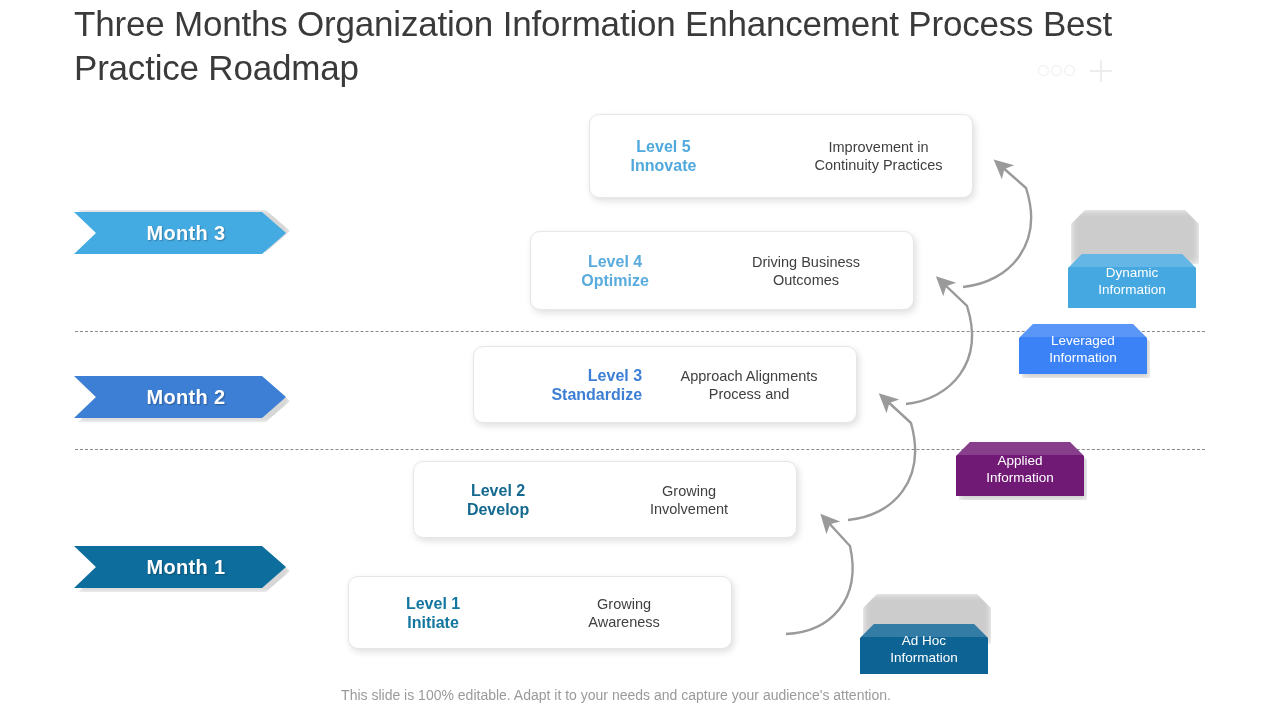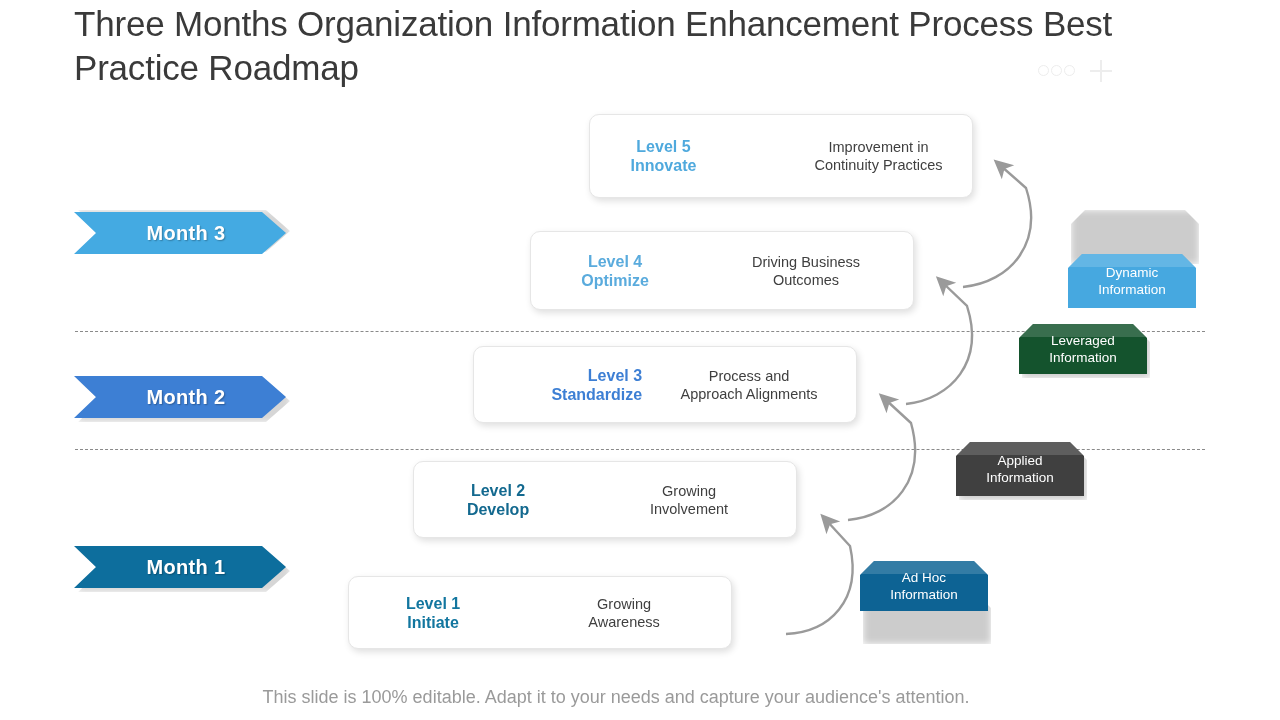--- a/index.html
+++ b/index.html
@@ -172,21 +172,21 @@
     pointer-events: none;
   }
 
   
   .footer {
     position: absolute;
     left: 0;
     top: 687px;
     width: 1232px;
     text-align: center;
-    font-size: 18px;
+    font-size: 14px;
     color: #9a9a9a;
     font-family: "Liberation Sans", sans-serif;
   }
 </style>
 </head>
 <body>
 
 <div class="slide">
 
   <div class="title">Three Months Organization Information Enhancement Process Best Practice Roadmap</div>
@@ -252,22 +252,22 @@
           <span class="ln">Driving Business</span>
           <span class="ln">Outcomes</span>
         </div>
       </div>
       <div class="card" style="left: 473px; top: 346px; width: 382px; height: 75px;">
         <div class="card-left" style="color: rgb(61, 127, 212); text-align: right;">
           <span class="ln">Level 3</span>
           <span class="ln">Standardize</span>
         </div>
         <div class="card-right">
+          <span class="ln">Approach Alignments</span>
           <span class="ln">Process and</span>
-          <span class="ln">Approach Alignments</span>
         </div>
       </div>
       <div class="card" style="left: 413px; top: 461px; width: 382px; height: 75px;">
         <div class="card-left" style="color: rgb(19, 105, 143);">
           <span class="ln">Level 2</span>
           <span class="ln">Develop</span>
         </div>
         <div class="card-right">
           <span class="ln">Growing</span>
           <span class="ln">Involvement</span>
@@ -288,37 +288,37 @@
   <div id="tags-layer">
       <div class="tag-shadow" style="left: 1071px; top: 210px; width: 128px; height: 54px;"></div>
       <div class="tag" style="left: 1068px; top: 206px; width: 128px; height: 54px; background: rgb(70, 168, 224); margin-top: 48px;">
         <span class="tag-cap"></span>
         <span>
           <span class="ln">Dynamic</span>
           <span class="ln">Information</span>
         </span>
       </div>
       <div class="tag-shadow" style="left: 1022px; top: 328px; width: 128px; height: 50px;"></div>
-      <div class="tag" style="left: 1019px; top: 324px; width: 128px; height: 50px; background: #14532d;">
+      <div class="tag" style="left: 1019px; top: 324px; width: 128px; height: 50px; background: #3b82f6;">
         <span class="tag-cap"></span>
         <span>
           <span class="ln">Leveraged</span>
           <span class="ln">Information</span>
         </span>
       </div>
       <div class="tag-shadow" style="left: 959px; top: 446px; width: 128px; height: 54px;"></div>
-      <div class="tag" style="left: 956px; top: 442px; width: 128px; height: 54px; background: #404040;">
+      <div class="tag" style="left: 956px; top: 442px; width: 128px; height: 54px; background: #701a75;">
         <span class="tag-cap"></span>
         <span>
           <span class="ln">Applied</span>
           <span class="ln">Information</span>
         </span>
       </div>
       <div class="tag-shadow" style="left: 863px; top: 594px; width: 128px; height: 50px;"></div>
-      <div class="tag" style="left: 860px; top: 561px; width: 128px; height: 50px; background: rgb(13, 99, 148);">
+      <div class="tag" style="left: 860px; top: 624px; width: 128px; height: 50px; background: rgb(13, 99, 148);">
         <span class="tag-cap"></span>
         <span>
           <span class="ln">Ad Hoc</span>
           <span class="ln">Information</span>
         </span>
       </div>
     </div>
 
   <div class="footer">This slide is 100% editable. Adapt it to your needs and capture your audience's attention.</div>
 

